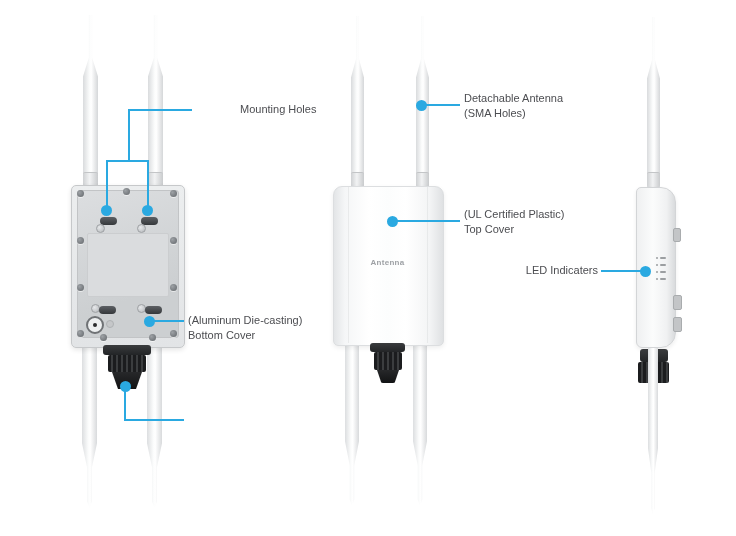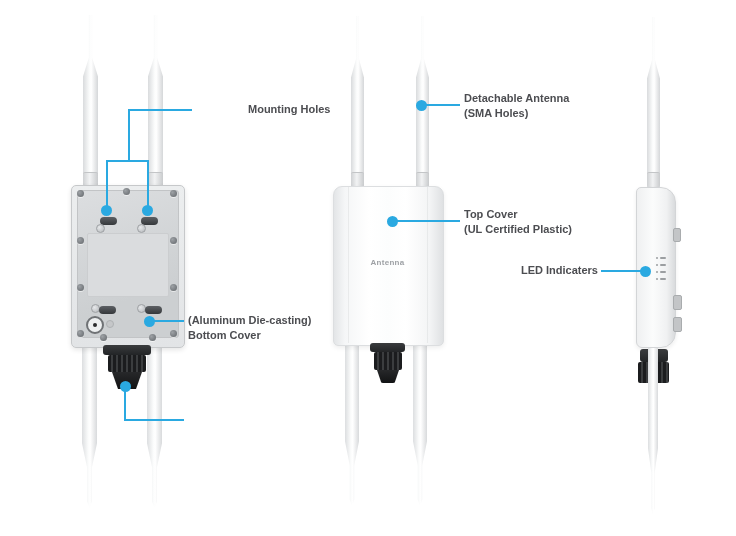--- a/index.html
+++ b/index.html
@@ -104,21 +104,21 @@
   .led-seg{display:inline-block;height:2px;background:#9b9ea1;vertical-align:top;margin-right:2px;border-radius:1px;}
   .led-a{width:2px;} .led-b{width:6px;}
 
   
   .dot-blue{
     position:absolute;width:11px;height:11px;border-radius:50%;
     background:#2aa9e1;z-index:6;
   }
   .cl-line{position:absolute;background:#2aa9e1;z-index:5;}
   .cl-label{
-    position:absolute;font-size:11px;line-height:15px;font-weight:700;
+    position:absolute;font-size:11px;line-height:15px;font-weight:400;
     color:#4c4d51;white-space:nowrap;z-index:6;
   }
 </style>
 </head>
 <body>
 
 <div class="canvas">
 
   <div class="group">
     <div class="ant-up abs" style="left:83px;top:15px;"></div>
@@ -203,36 +203,36 @@
 
   <div class="group">
 
     <div class="dot-blue" style="left:101px;top:205px;"></div>
     <div class="dot-blue" style="left:142px;top:205px;"></div>
     <div class="cl-line" style="left:106px;top:161px;width:2px;height:46px;"></div>
     <div class="cl-line" style="left:147px;top:161px;width:2px;height:46px;"></div>
     <div class="cl-line" style="left:106px;top:160px;width:43px;height:2px;"></div>
     <div class="cl-line" style="left:128px;top:110px;width:2px;height:52px;"></div>
     <div class="cl-line" style="left:128px;top:109px;width:64px;height:2px;"></div>
-    <div class="cl-label" style="left:212px;top:102px;padding-left:36px;">
+    <div class="cl-label" style="left:204px;top:102px;padding-left:36px;">
       <span>Mounting Holes</span>
     </div>
 
     <div class="dot-blue" style="left:416px;top:100px;"></div>
     <div class="cl-line" style="left:426px;top:104px;width:34px;height:2px;"></div>
     <div class="cl-label" style="left:464px;top:91px;">
       <div>Detachable Antenna</div>
       <div>(SMA Holes)</div>
     </div>
 
     <div class="dot-blue" style="left:387px;top:216px;"></div>
     <div class="cl-line" style="left:397px;top:220px;width:63px;height:2px;"></div>
     <div class="cl-label" style="left:464px;top:207px;">
+      <div>(UL Certified Plastic)</div>
       <div>Top Cover</div>
-      <div>(UL Certified Plastic)</div>
     </div>
 
     <div class="dot-blue" style="left:640px;top:266px;"></div>
     <div class="cl-line" style="left:601px;top:270px;width:41px;height:2px;"></div>
     <div class="cl-label" style="left:468px;top:263px;width:130px;text-align:right;">
       <span>LED Indicaters</span>
     </div>
 
     <div class="dot-blue" style="left:144px;top:316px;"></div>
     <div class="cl-line" style="left:154px;top:320px;width:30px;height:2px;"></div>

